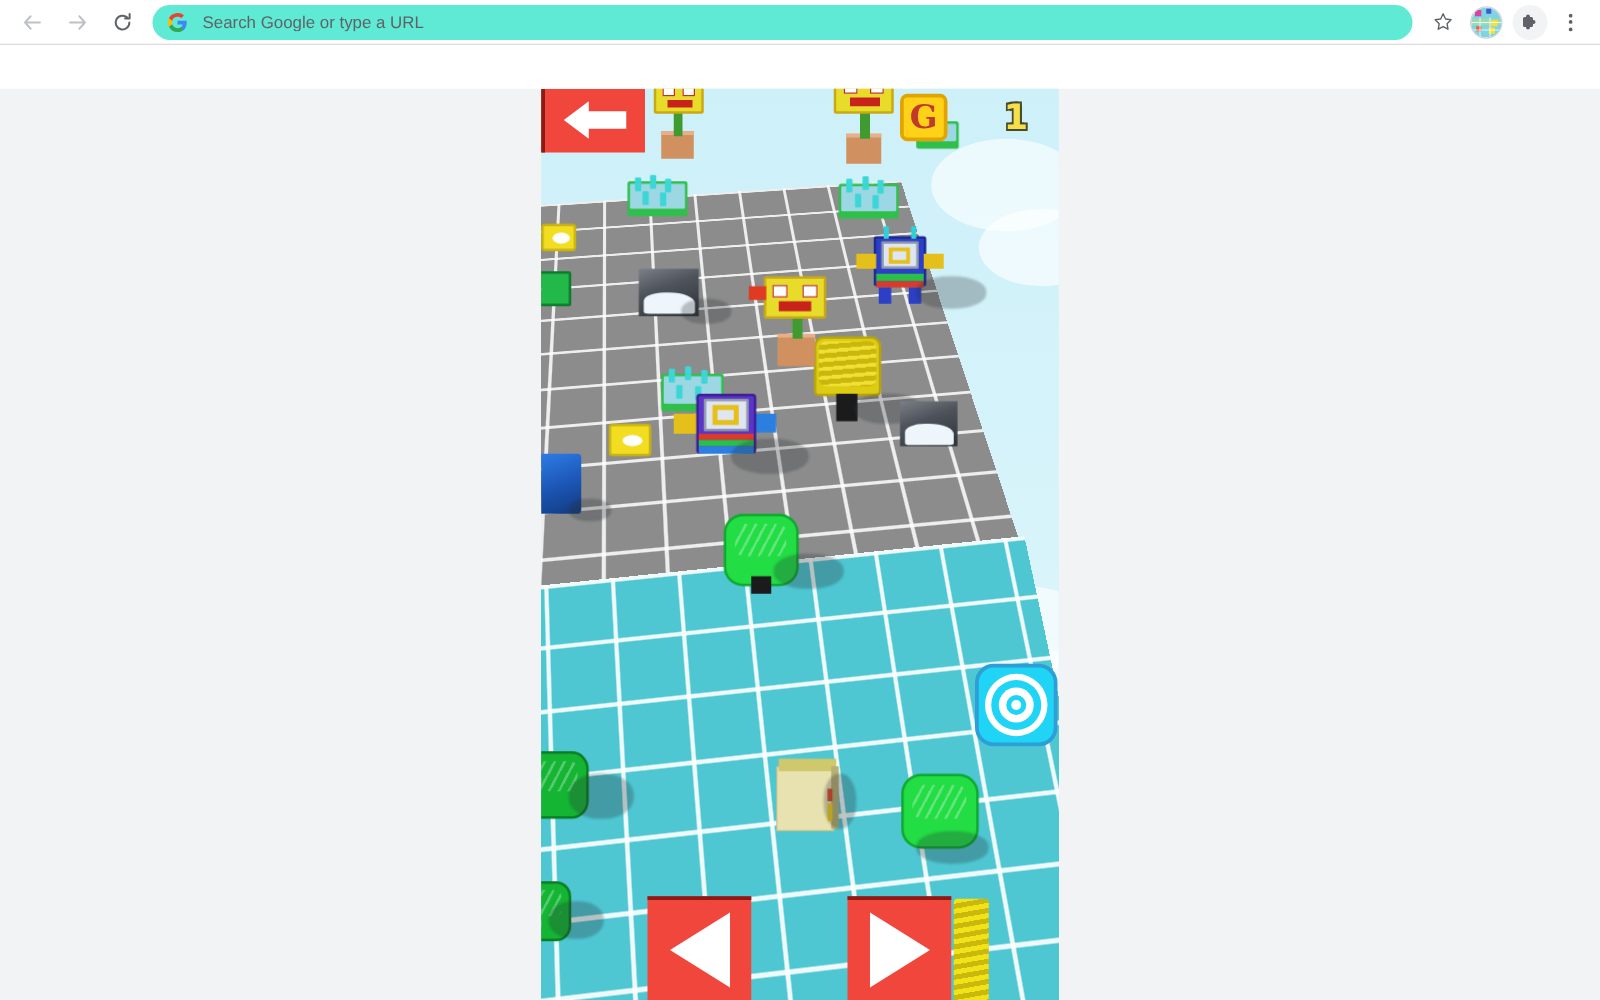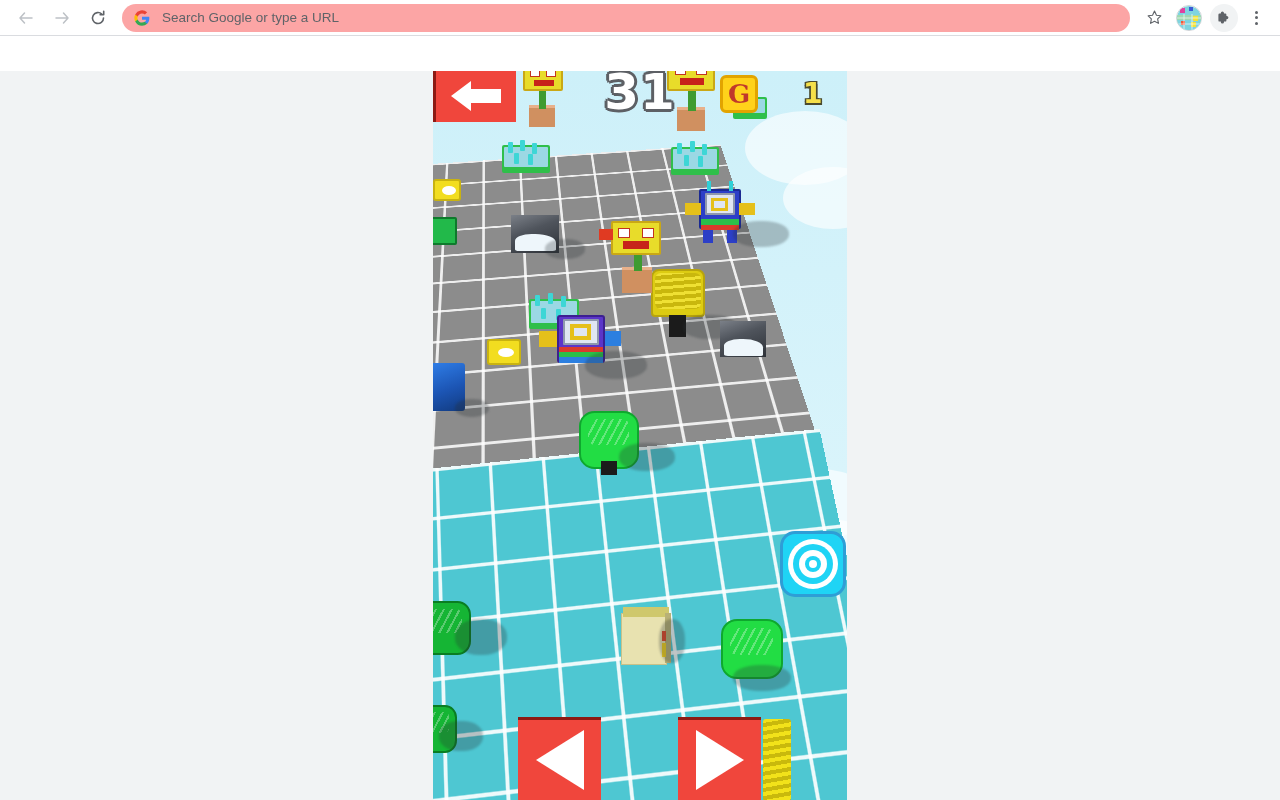--- a/index.html
+++ b/index.html
@@ -55,21 +55,21 @@
     display: flex; align-items: center; padding: 0 8px;
     border-bottom: 1px solid #dadce0;
   }
   .nav-btn {
     width: 30px; height: 30px; margin: 0 3px;
     display: flex; align-items: center; justify-content: center;
     border-radius: 50%; color: #5f6368;
   }
   .nav-btn.disabled { color: #bdc1c6; }
   .omnibox {
-    flex: 1; height: 28px; background: #fca5a5;
+    flex: 1; height: 28px; background: #5eead4;
     border-radius: 14px; margin: 0 8px 0 6px;
     display: flex; align-items: center; padding: 0 12px;
     min-width: 0;
   }
   .g-logo { width: 16px; height: 16px; flex: 0 0 auto; margin-right: 12px; }
   .omnibox-text {
     font-size: 13.5px; color: #5f6368;
     white-space: nowrap; overflow: hidden; text-overflow: ellipsis;
   }
   .tb-icon {
@@ -481,21 +481,20 @@
       <div class="sprite" style="left:330px;top:648px;width:28px;height:82px;background:repeating-linear-gradient(170deg,#f2e21a 0 4px,#c9b90c 4px 8px);border-radius:3px;"></div>
 
       <div class="hud">
 
         <div class="btn-back" style="pointer-events:auto;">
           <svg width="54" height="34" viewBox="0 0 54 34">
             <path d="M2 17 L22 2 L22 10 L52 10 L52 24 L22 24 L22 32 Z" fill="#ffffff"></path>
           </svg>
         </div>
 
-        <div class="score">31</div>
 
         <div class="g-badge" style="pointer-events:auto;">
           <span>G</span>
         </div>
 
         <div class="gem-count">1</div>
 
         <div class="btn-target" style="pointer-events:auto;">
           <span class="rings">
             <i class="r1"></i>

